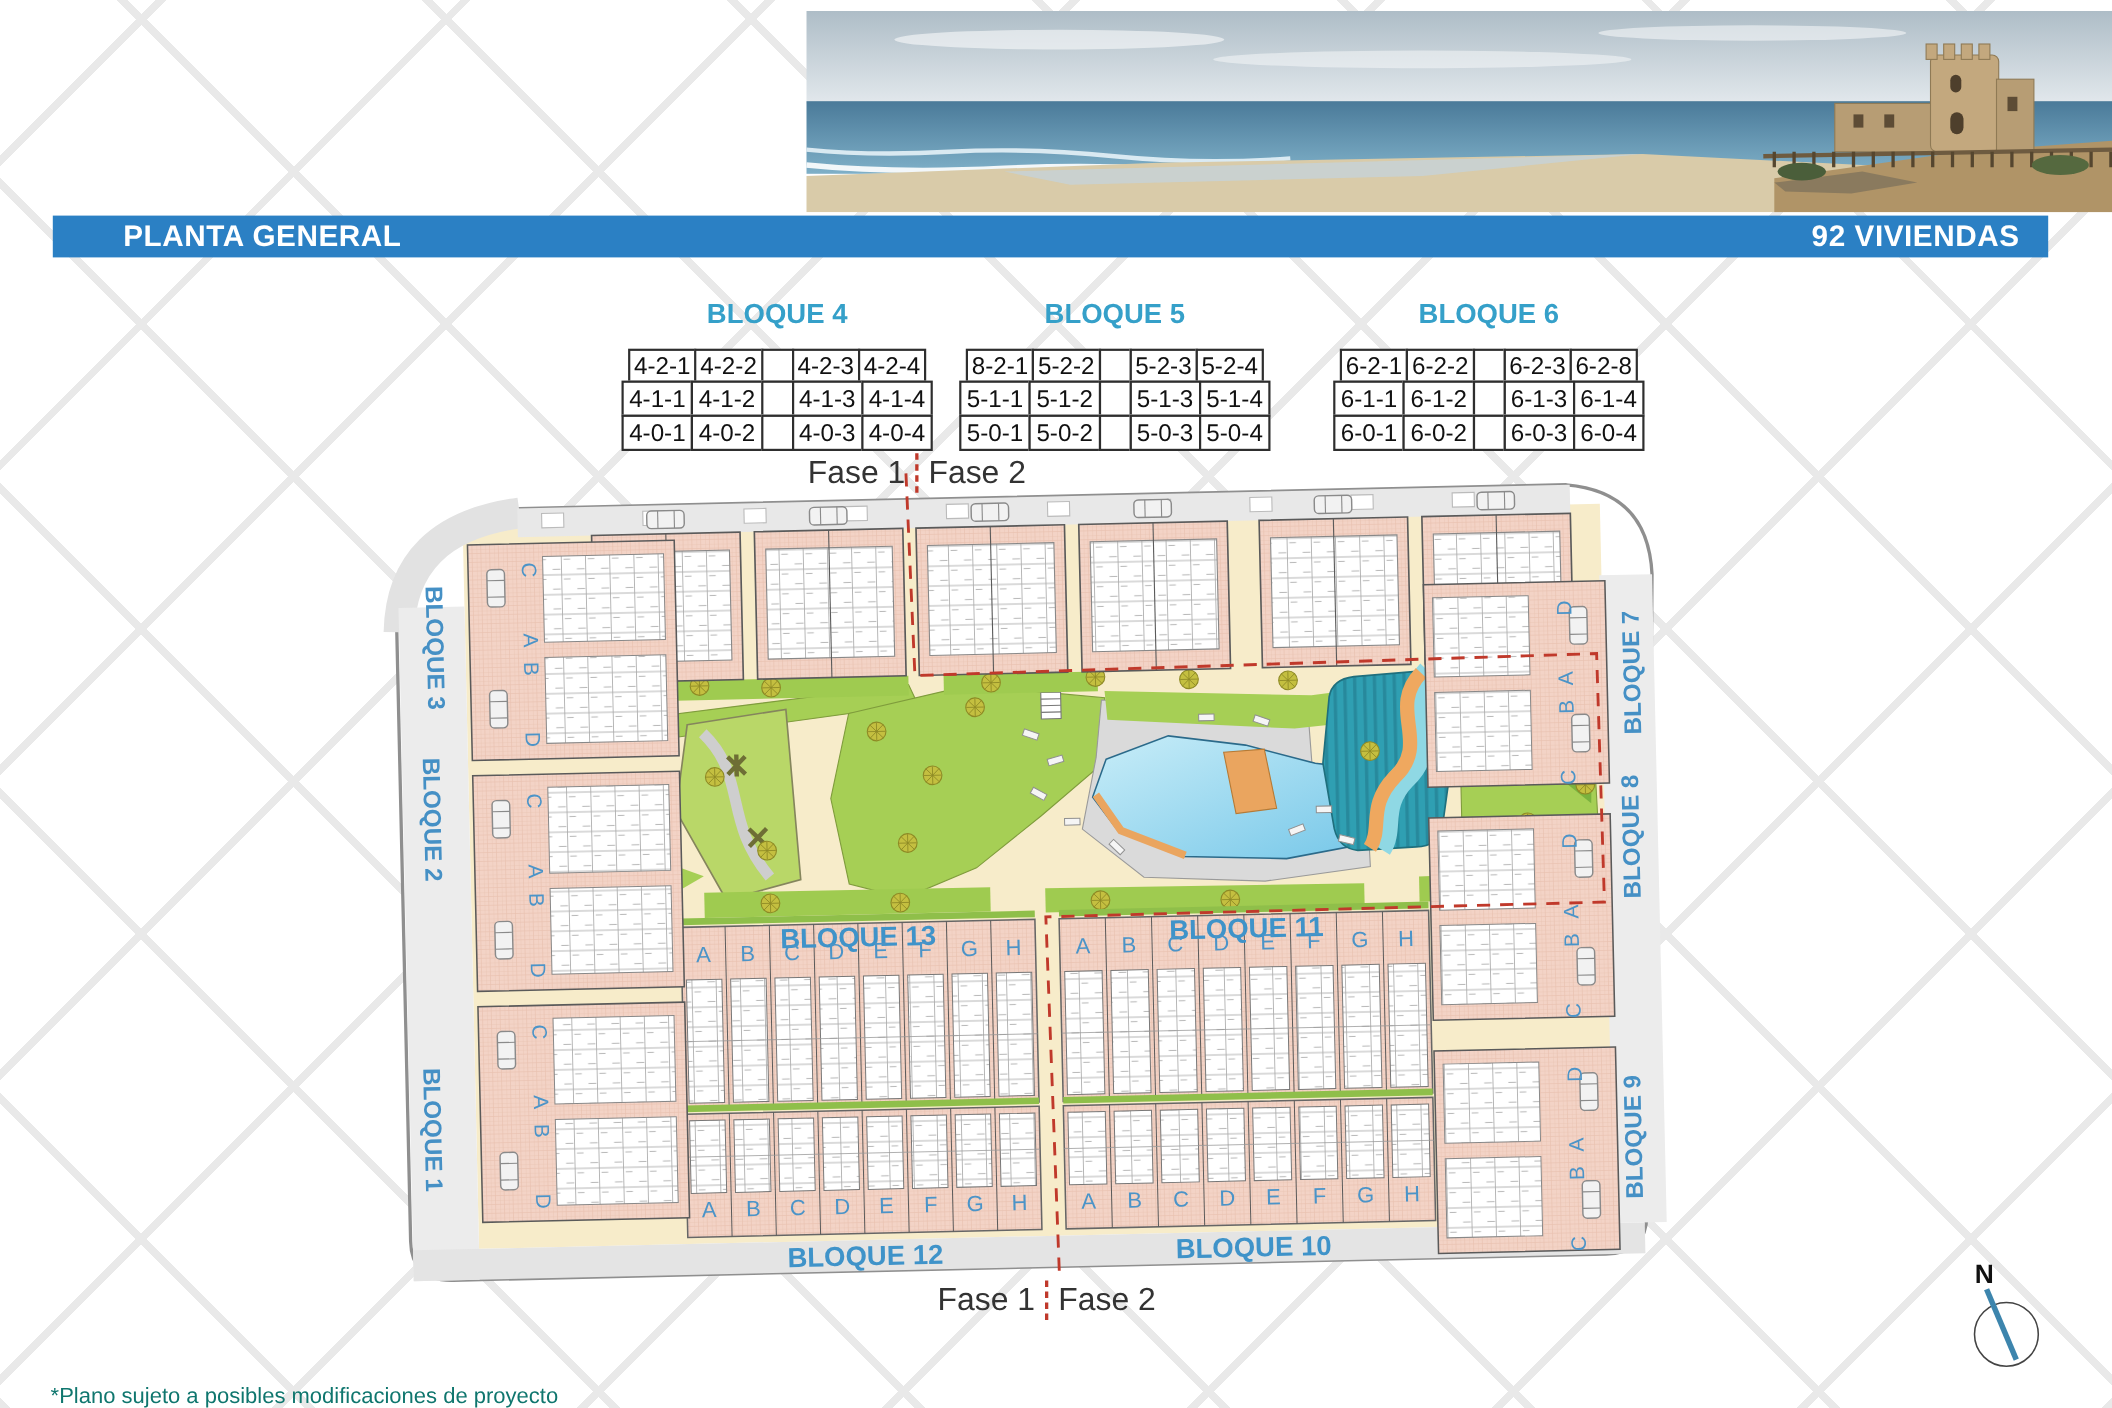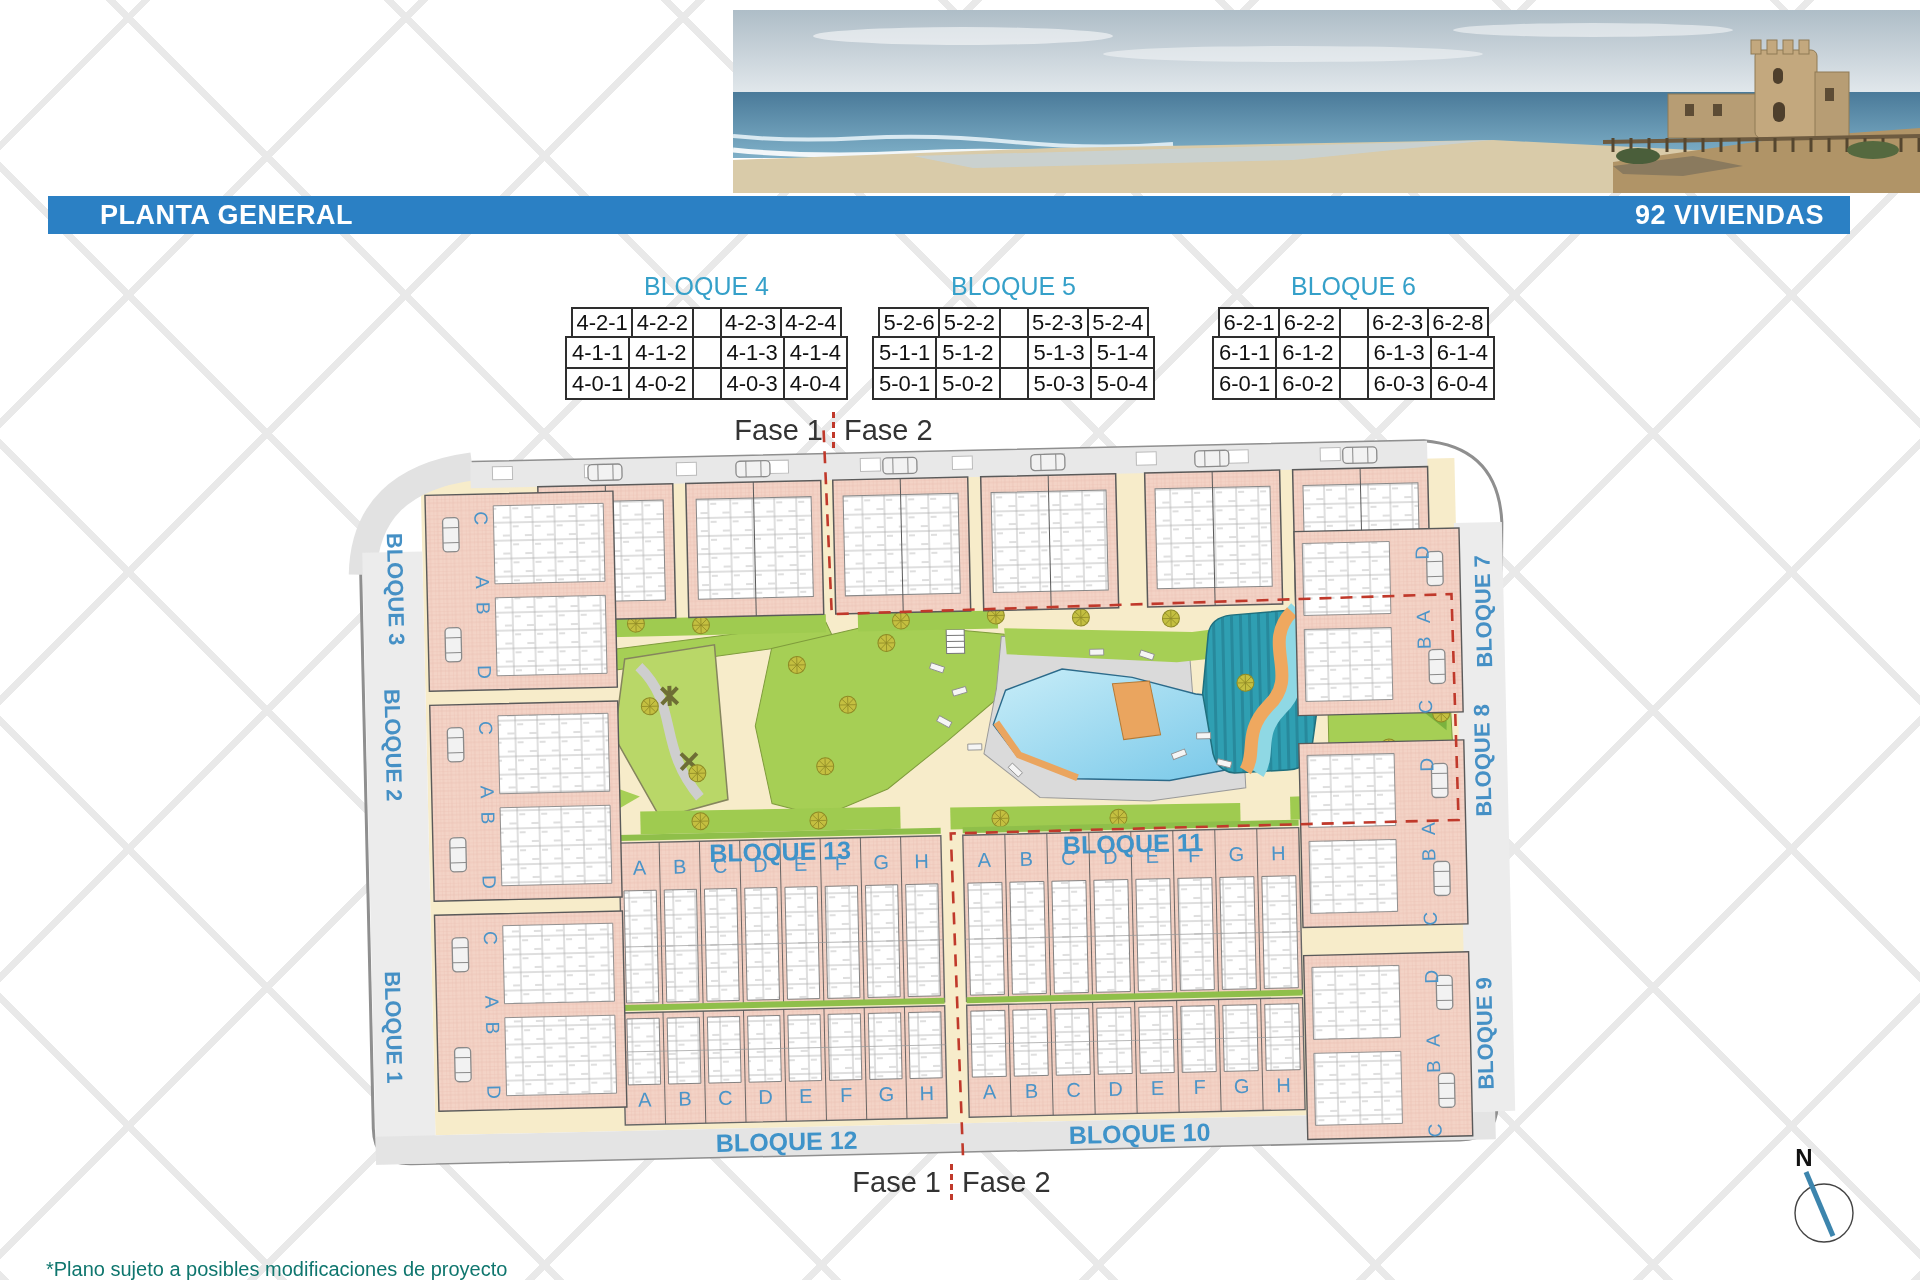--- a/index.html
+++ b/index.html
@@ -6,28 +6,28 @@
   .stage{position:relative;width:1920px;height:1280px;background:#fff;overflow:hidden;
          font-family:"Liberation Sans",sans-serif;}
   .stage::before{content:"";position:absolute;inset:0;
     background:
       repeating-linear-gradient(45deg,#e9e9e9 0 7px,transparent 7px 196px),
       repeating-linear-gradient(-45deg,#e9e9e9 0 7px,transparent 7px 196px);
     z-index:0;}
   .layer{position:absolute;z-index:1;}
   
   .titlebar{left:48px;top:196px;width:1802px;height:38px;background:#2b80c4;
-    display:flex;align-items:center;justify-content:space-between;}
+    display:flex;align-items:center;justify-content:space-between;padding-left:12px;}
   .titlebar .tl{color:#fff;font-weight:bold;font-size:27px;letter-spacing:.5px;padding-left:52px;}
   .titlebar .tr{color:#fff;font-weight:bold;font-size:27px;letter-spacing:.5px;padding-right:26px;text-align:center;}
   
   .photo{left:733px;top:10px;width:1187px;height:183px;}
   
   .utable{position:absolute;width:283px;}
-  .utitle{text-align:center;color:#35a0c9;font-size:25px;font-weight:400;margin-bottom:6px;}
+  .utitle{text-align:center;color:#35a0c9;font-size:25px;font-weight:700;margin-bottom:16px;}
   .urow{display:flex;height:31px;box-sizing:border-box;}
   .urow.inset{margin:0 6px;}
   .ucell,.ugap{box-sizing:border-box;border:2px solid #2e2e2e;margin-left:-2px;background:#fff;
     display:flex;align-items:center;justify-content:center;font-size:22px;color:#111;}
   .urow.r2 .ucell,.urow.r2 .ugap,.urow.r3 .ucell,.urow.r3 .ugap{margin-top:-2px;}
   .ucell{flex:1 1 0;}
   .ugap{flex:0 0 30px;}
   .ucell:first-child,.urow .ucell.fc{margin-left:0;}
   
   .fase{position:absolute;display:flex;align-items:center;font-size:29px;color:#333;}
@@ -134,21 +134,21 @@
           <div class="ucell fc">4-0-1</div>
           <div class="ucell">4-0-2</div>
           <div class="ugap"></div>
           <div class="ucell">4-0-3</div>
           <div class="ucell">4-0-4</div>
         </div>
       </div>
       <div class="utable" style="left: 872px; top: 272px; position: absolute;">
         <div class="utitle">BLOQUE 5</div>
         <div class="urow r1 inset">
-          <div class="ucell fc">5-2-6</div>
+          <div class="ucell fc">8-2-1</div>
           <div class="ucell">5-2-2</div>
           <div class="ugap"></div>
           <div class="ucell">5-2-3</div>
           <div class="ucell">5-2-4</div>
         </div>
         <div class="urow r2">
           <div class="ucell fc">5-1-1</div>
           <div class="ucell">5-1-2</div>
           <div class="ugap"></div>
           <div class="ucell">5-1-3</div>

